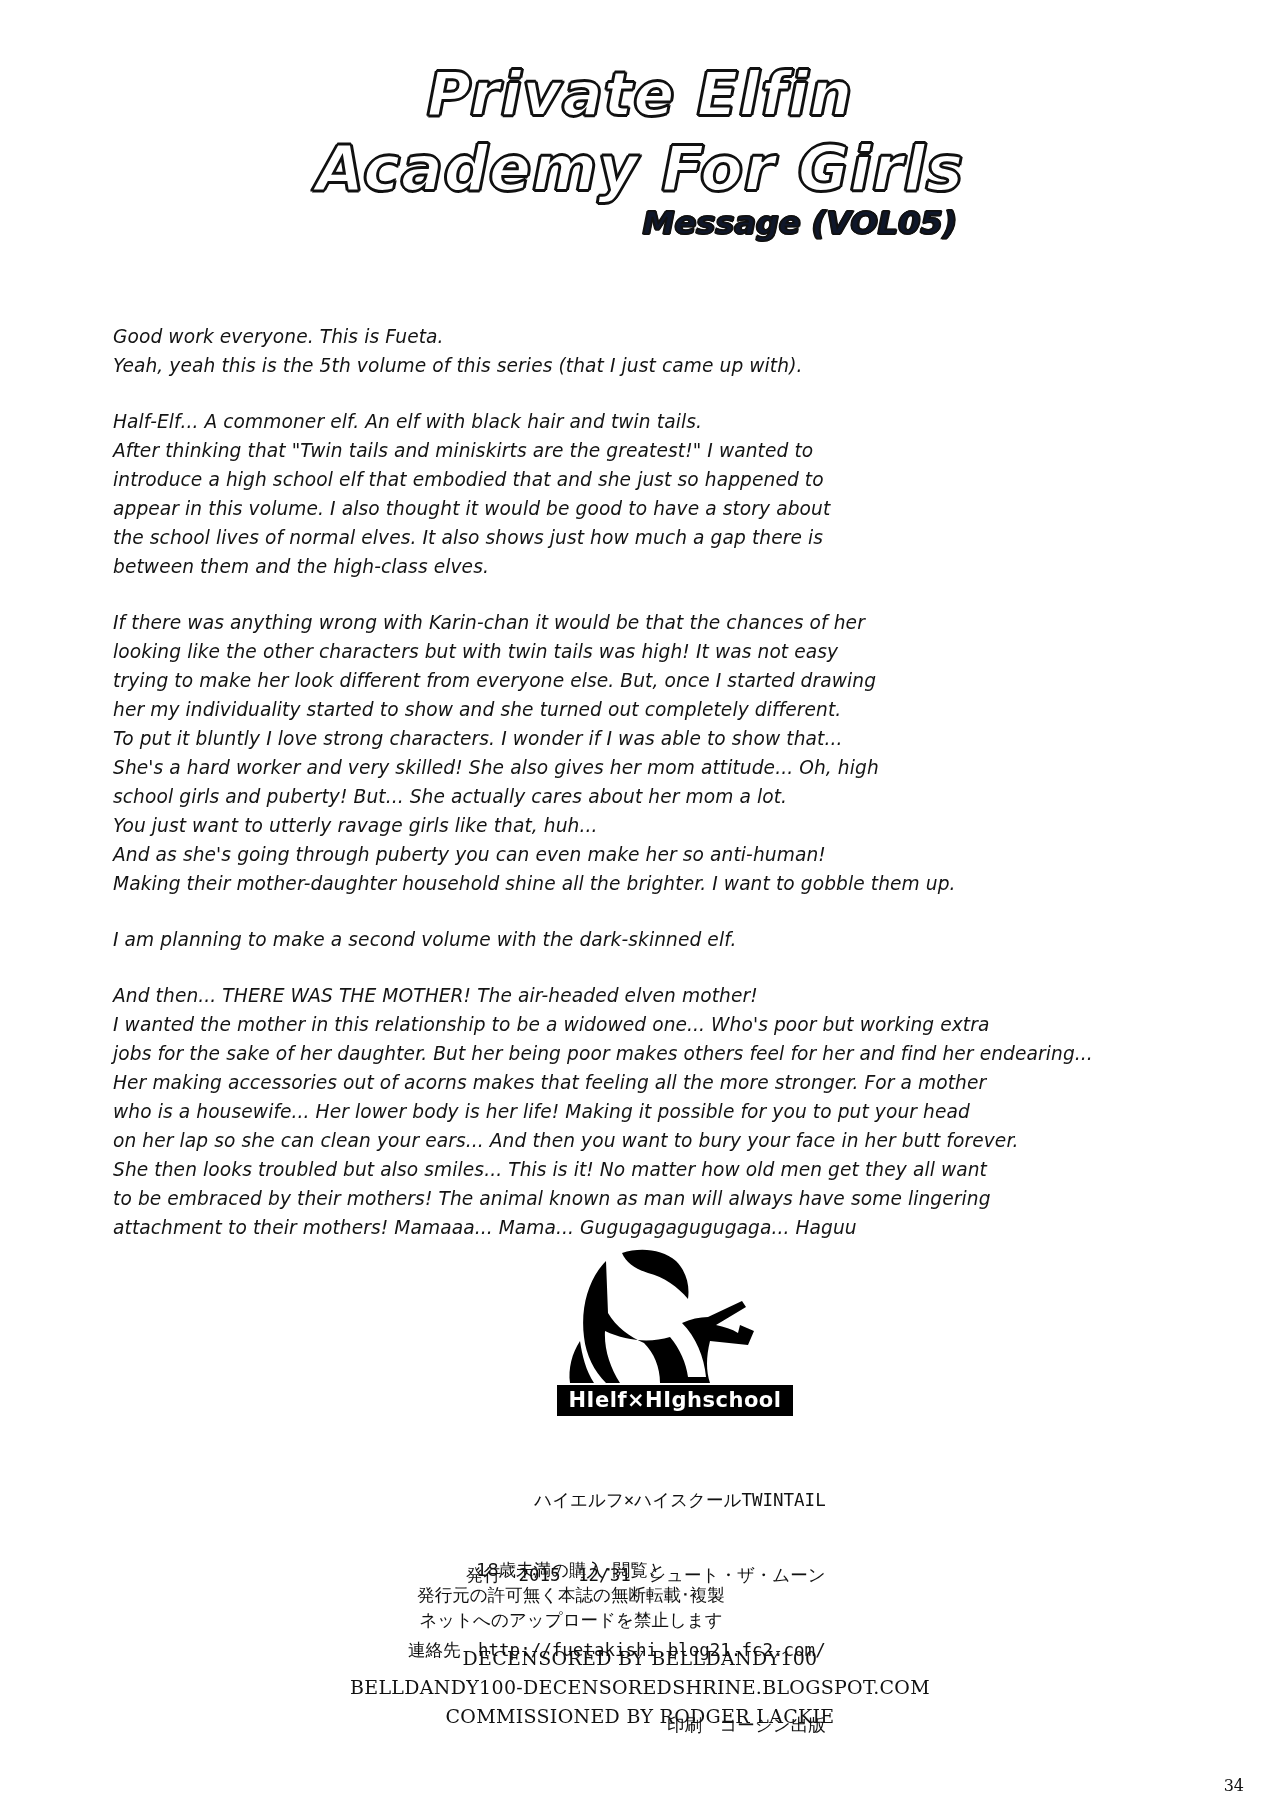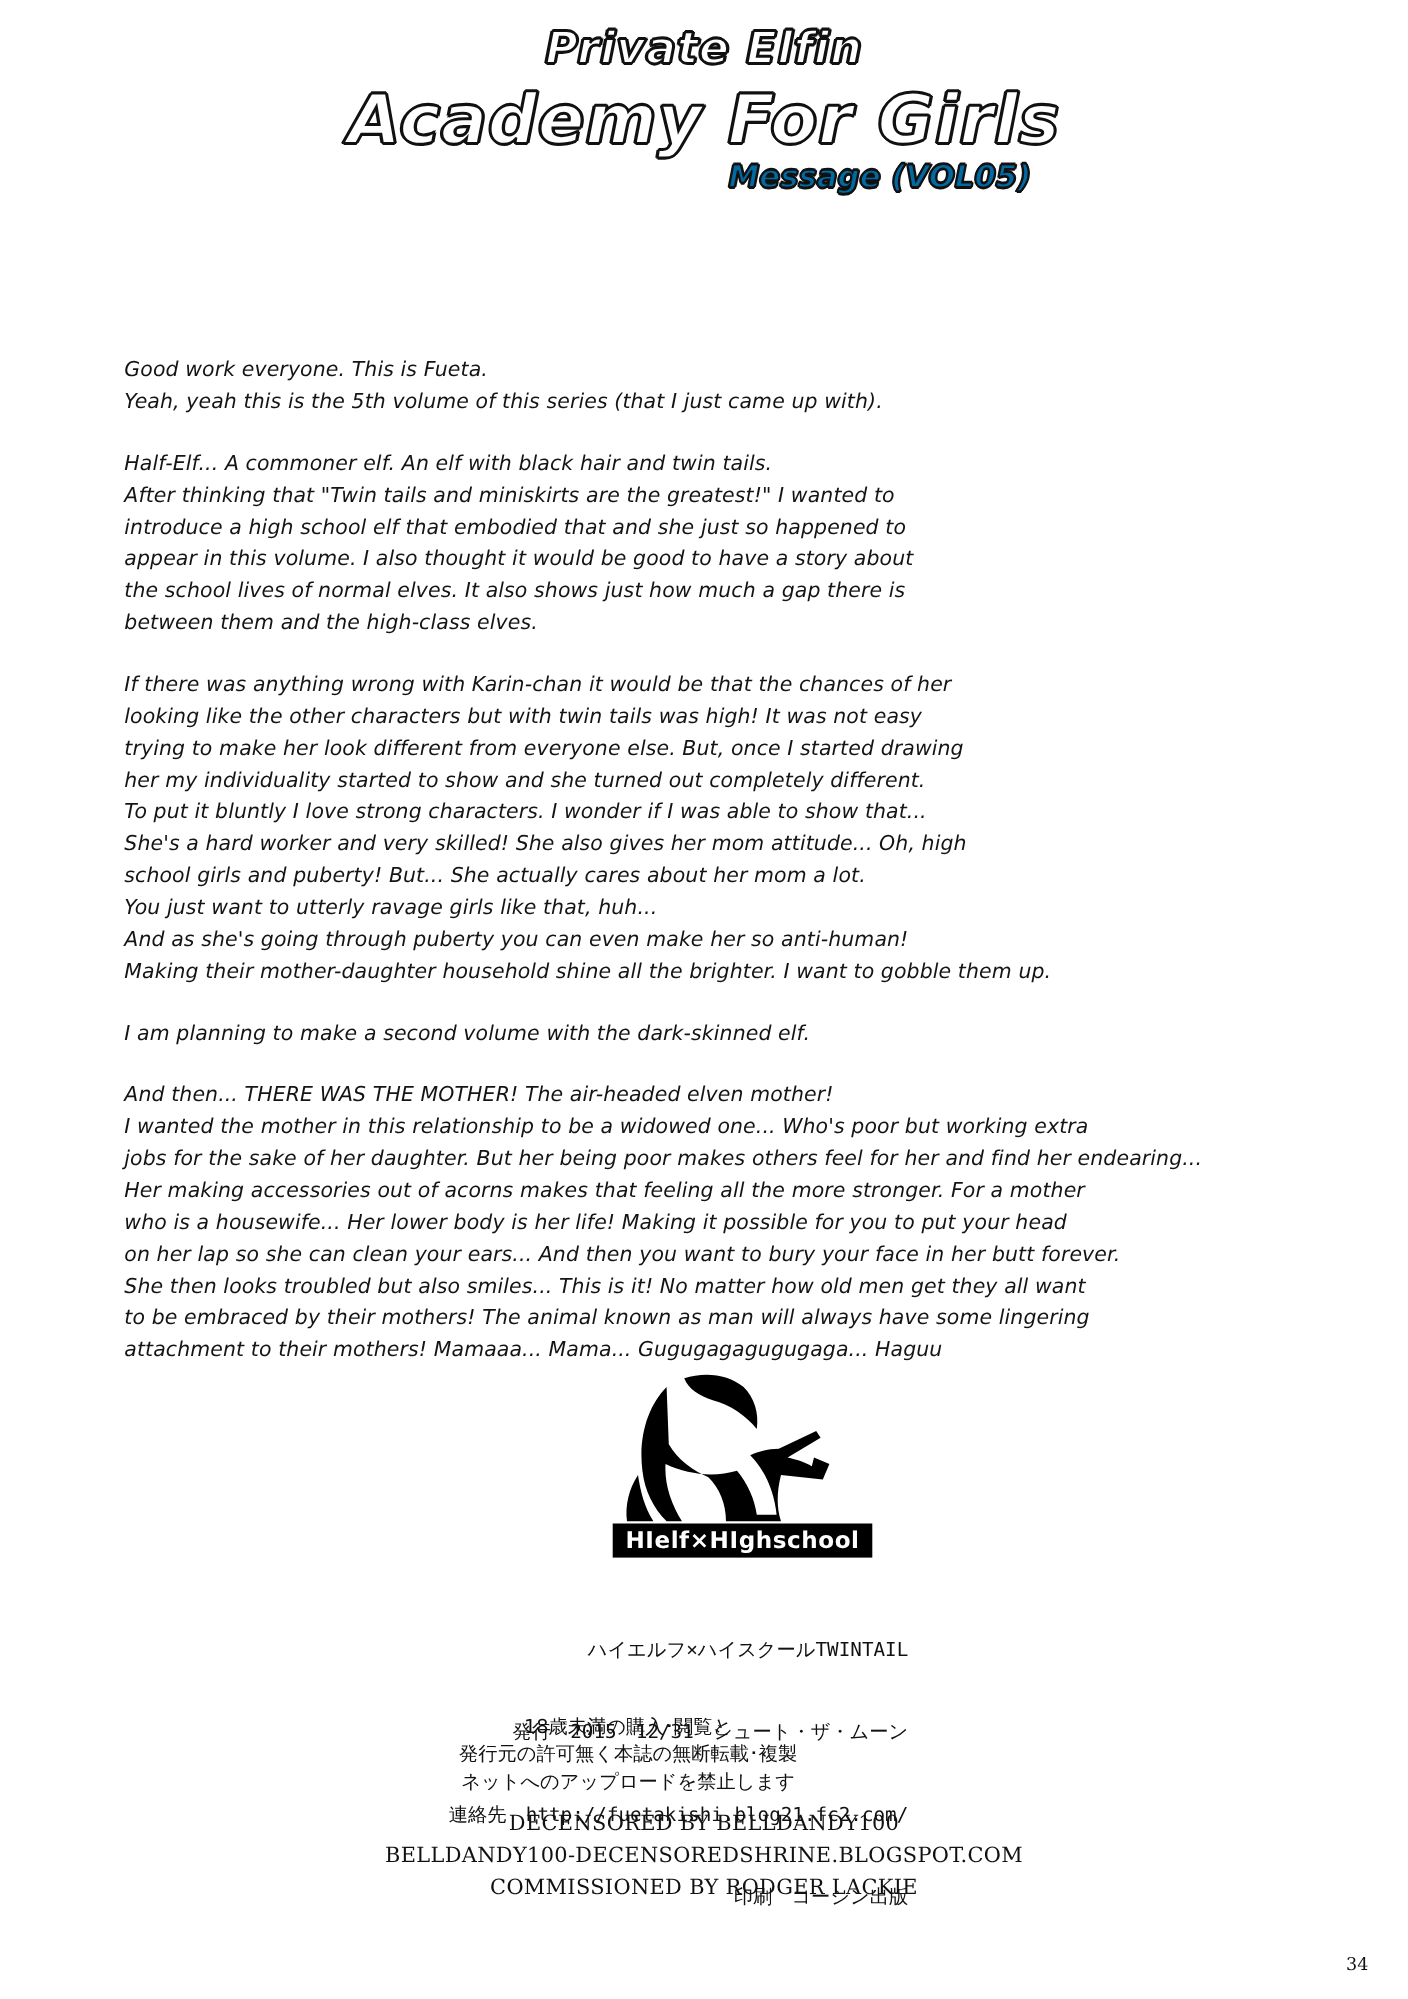--- a/index.html
+++ b/index.html
@@ -28,28 +28,28 @@
     font-family: "DejaVu Sans", sans-serif;
     font-weight: bold;
     font-style: italic;
     letter-spacing: 1px;
     color: #ffffff;
     -webkit-text-stroke: 2px #111111;
     text-shadow:
        2px 0 0 #111, -2px 0 0 #111, 0 2px 0 #111, 0 -2px 0 #111;
     line-height: 1.0;
   }
-  .title-line-1 { font-size: 40px; }
+  .title-line-1 { font-size: 60px; margin-top: 40px; }
   .title-line-2 { font-size: 62px; margin-top: 14px; }
   .title-sub {
     font-family: "DejaVu Sans", sans-serif;
     font-weight: bold;
     font-style: italic;
-    font-size: 28px;
-    color: #0369a1;
+    font-size: 32px;
+    color: #0f172a;
     -webkit-text-stroke: 1.6px #111111;
     text-shadow: 1.4px 0 0 #111, -1.4px 0 0 #111, 0 1.4px 0 #111, 0 -1.4px 0 #111;
     margin-top: 4px;
     margin-left: 320px;
   }
 
   
   .body-text {
     position: absolute;
     top: 322px;

